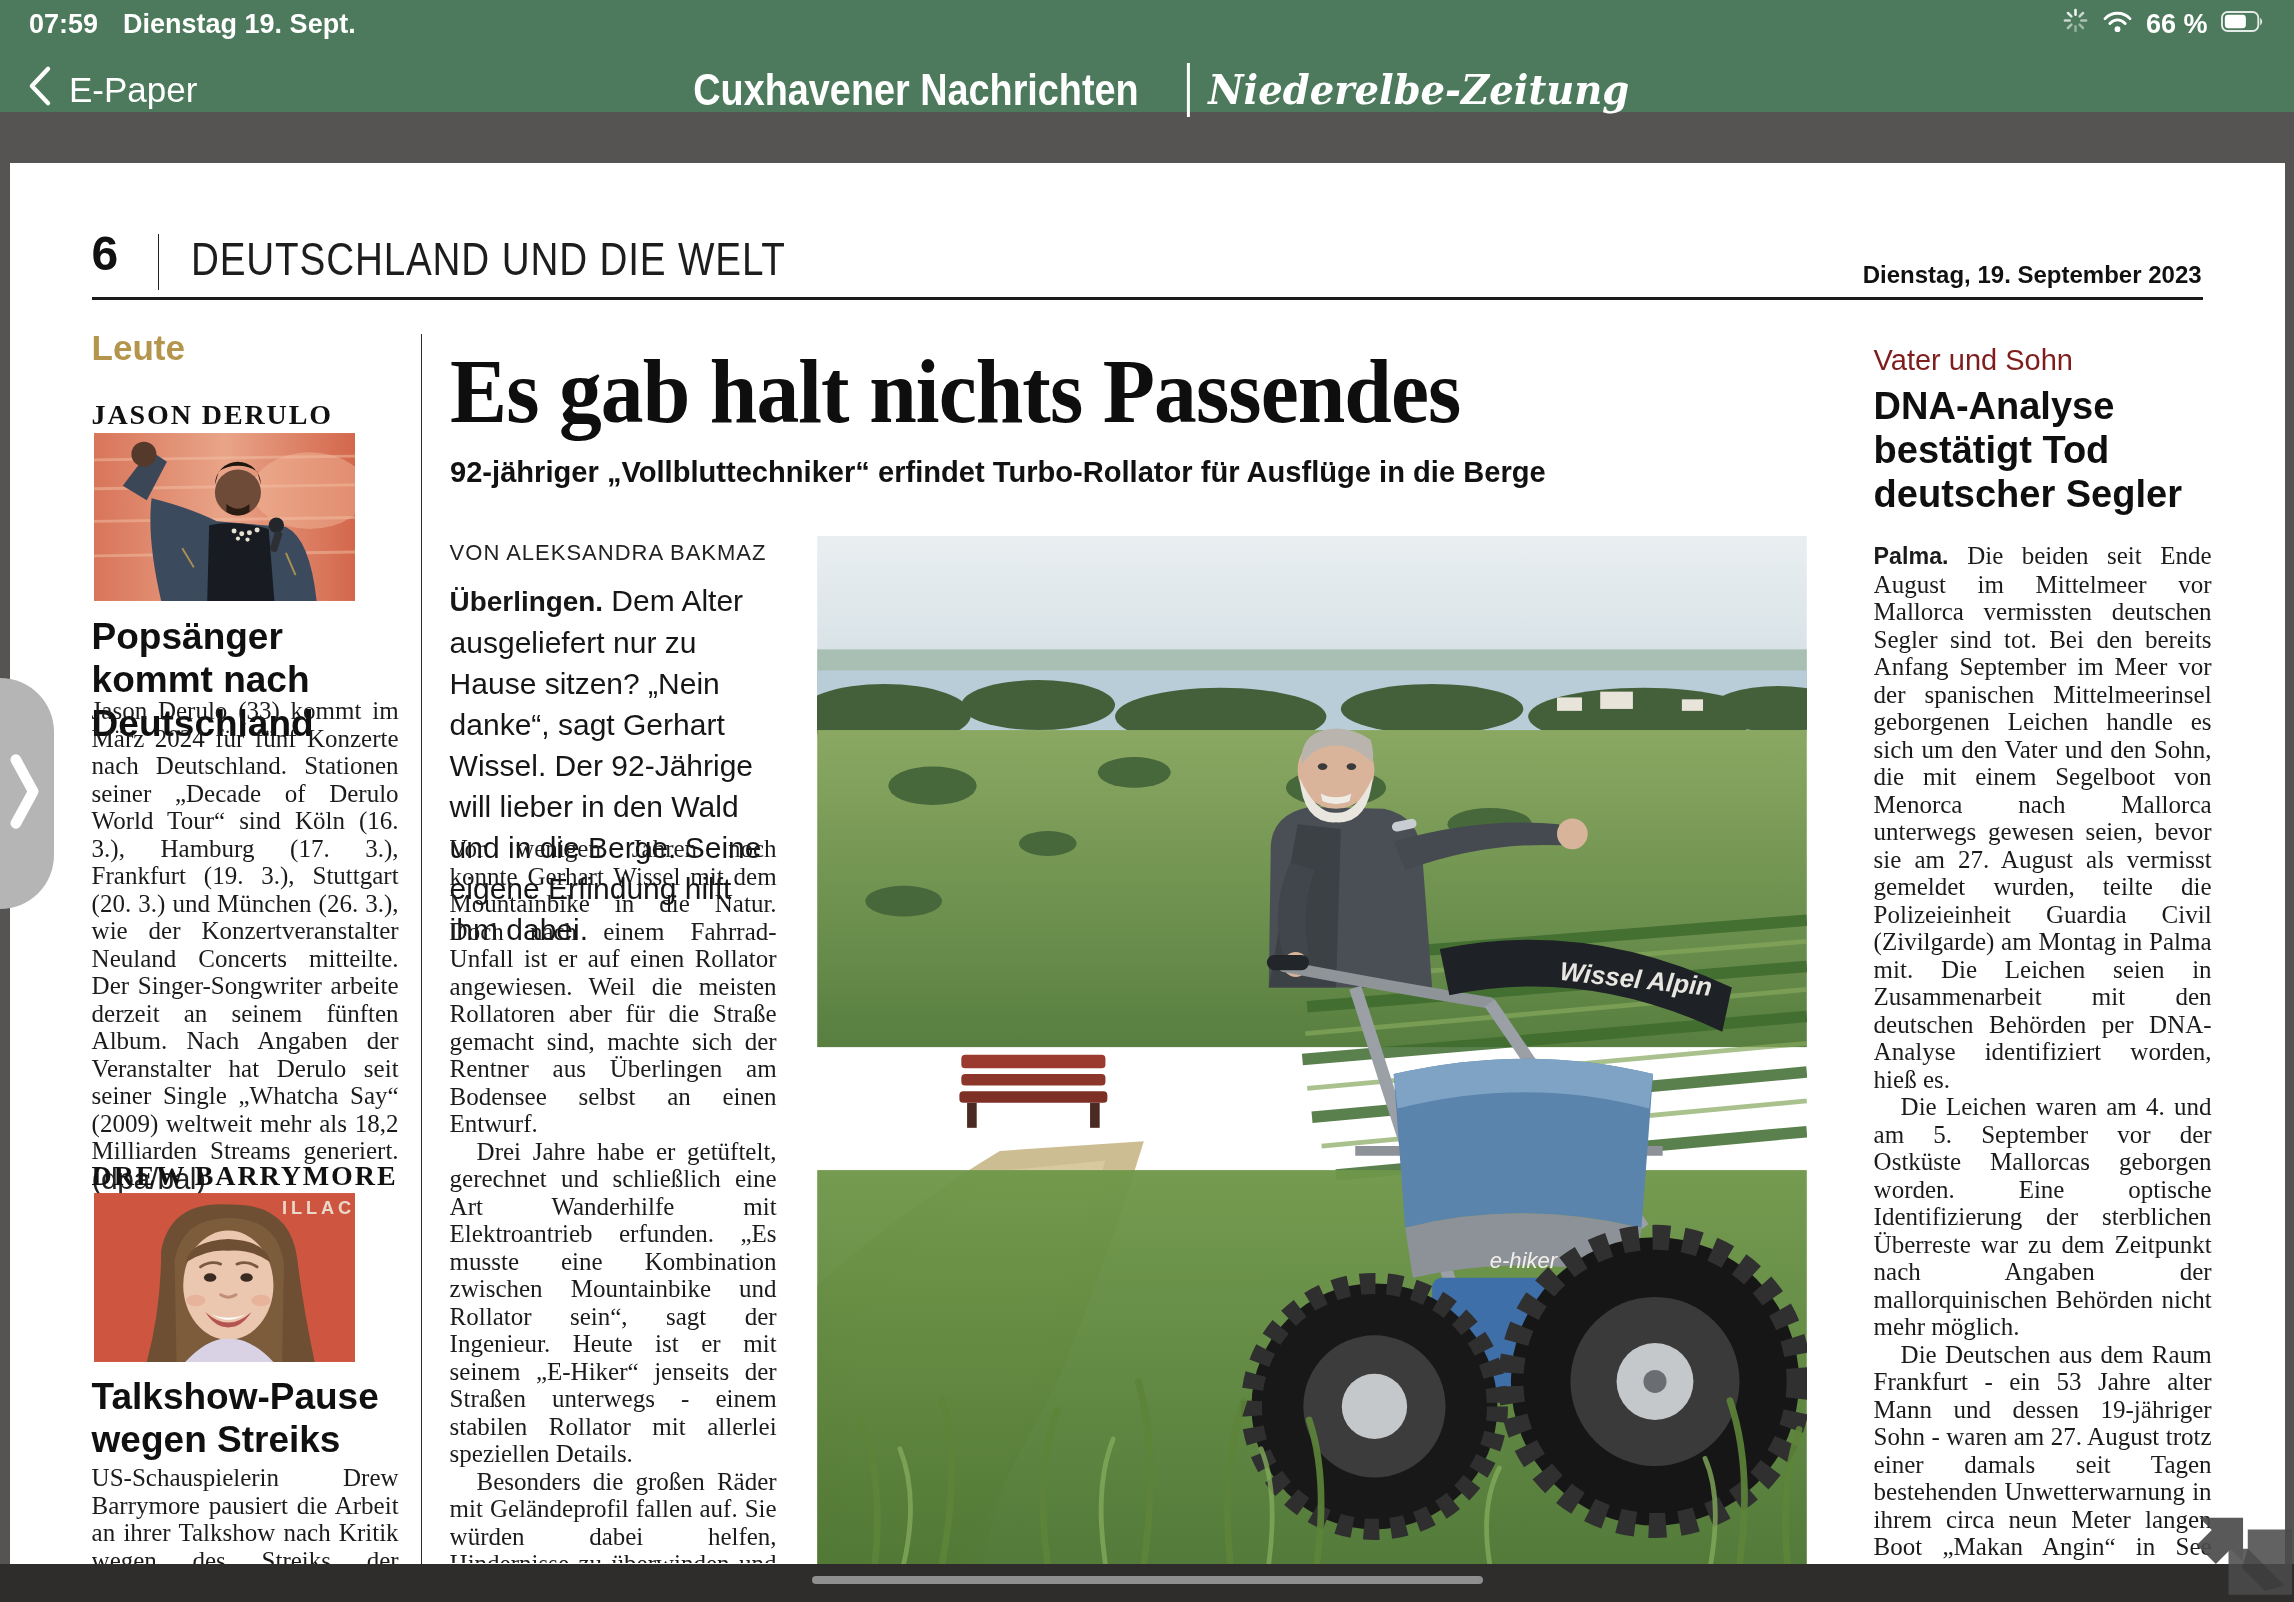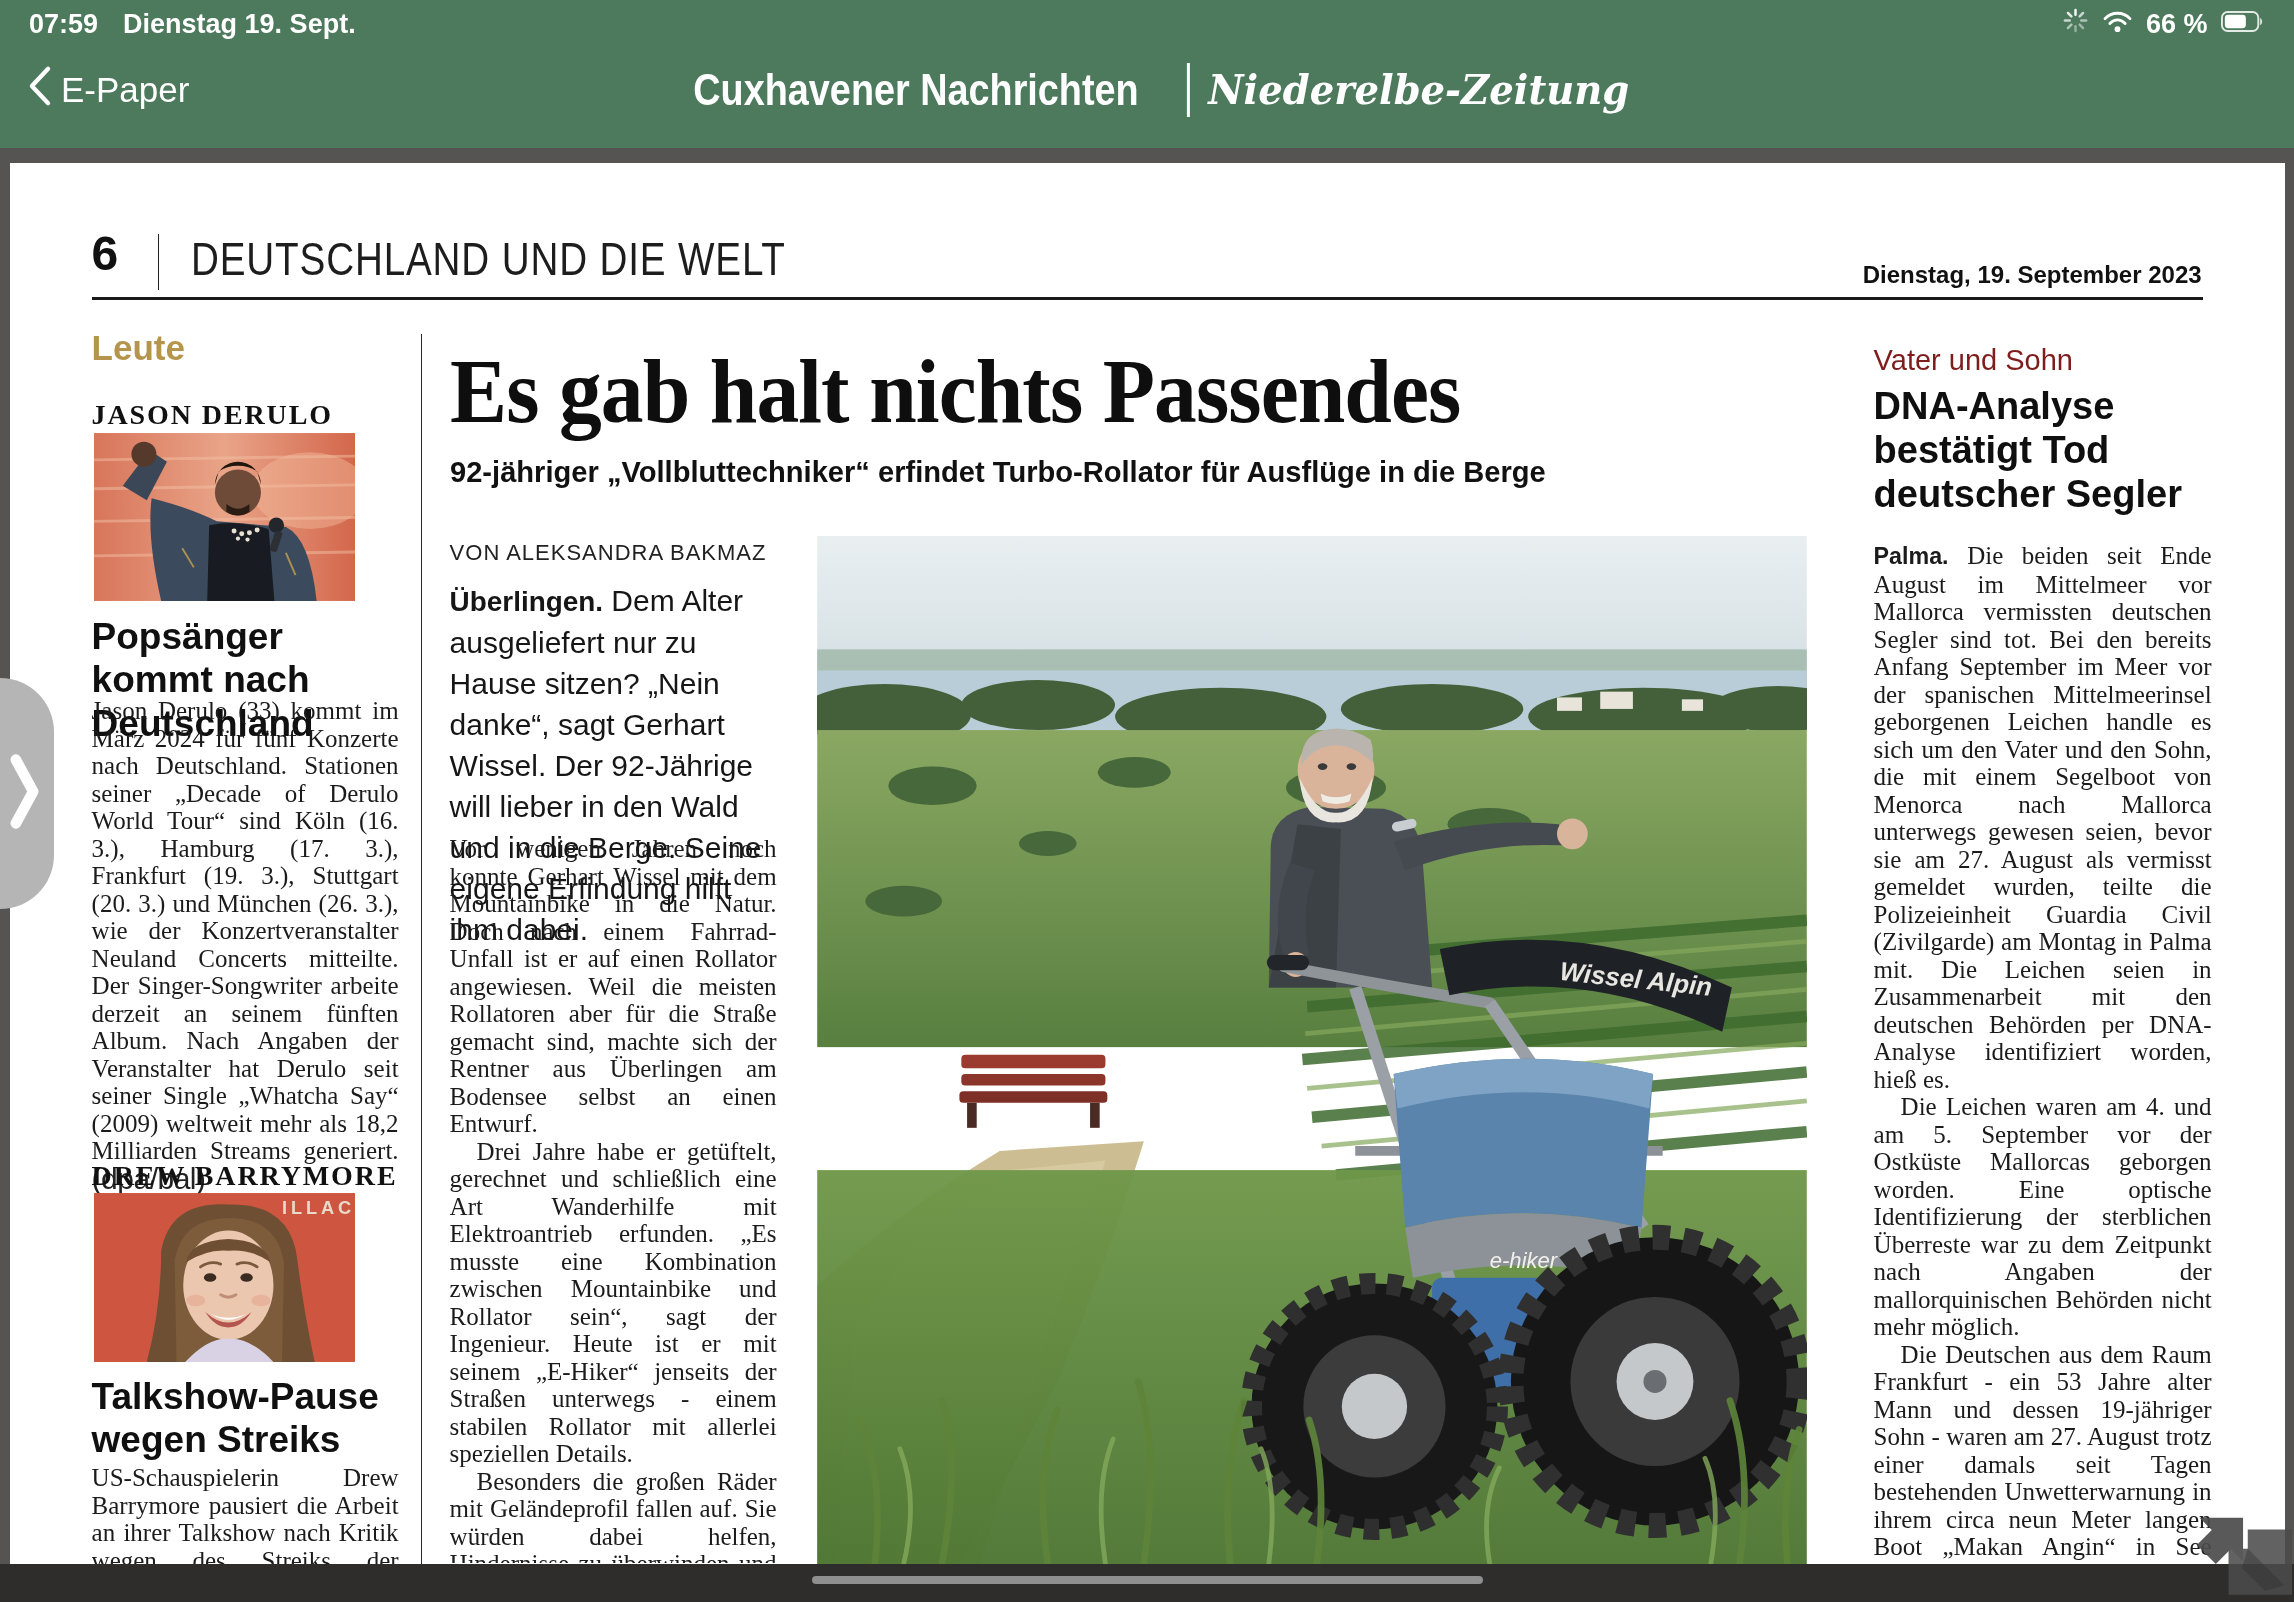--- a/index.html
+++ b/index.html
@@ -1,27 +1,27 @@
 <!DOCTYPE html>
 <html lang="de"><head>
 <meta charset="utf-8">
 <style>
   html,body{margin:0;padding:0;background:#222;}
   *{box-sizing:border-box;}
   .screen{position:relative;width:2294px;height:1602px;background:#555452;overflow:hidden;
           font-family:"Liberation Sans",sans-serif;}
 
   
-  .appbar{position:absolute;left:0;top:0;width:2294px;height:148px;background:#4d7a5d;color:#fff;}
+  .appbar{position:absolute;left:0;top:0;width:2294px;height:112px;background:#4d7a5d;color:#fff;}
   .statusbar{position:absolute;left:0;top:0;width:100%;height:48px;display:flex;align-items:center;
              padding:0 29px;font-size:27px;font-weight:600;color:#fff;}
   .status-left{display:flex;gap:25px;align-items:center;}
   .status-right{margin-left:auto;display:flex;gap:13.4px;align-items:center;font-weight:600;}
   .navrow{position:absolute;left:0;top:48px;width:100%;height:88px;}
-  .back-btn{position:absolute;left:27px;top:17.3px;display:flex;align-items:center;gap:9px;
+  .back-btn{position:absolute;left:27px;top:17.3px;display:flex;align-items:center;gap:17px;
             color:#fff;font-size:35px;font-weight:400;cursor:pointer;}
   .masthead{position:absolute;left:50%;top:15.4px;transform:translateX(-50%);display:flex;
             align-items:center;gap:3.8px;white-space:nowrap;}
   .mast-primary{font-family:"Liberation Sans",sans-serif;font-weight:700;font-size:45px;
                 display:inline-block;transform:scaleX(.84);transform-origin:center;letter-spacing:0;}
   .mast-div{width:2.9px;height:54px;background:#fff;margin:0 1.9px;}
   .mast-secondary{font-family:"DejaVu Serif",serif;font-style:italic;font-weight:700;font-size:41px;
                   display:inline-block;transform:scaleX(.94);transform-origin:center;}
 
   

